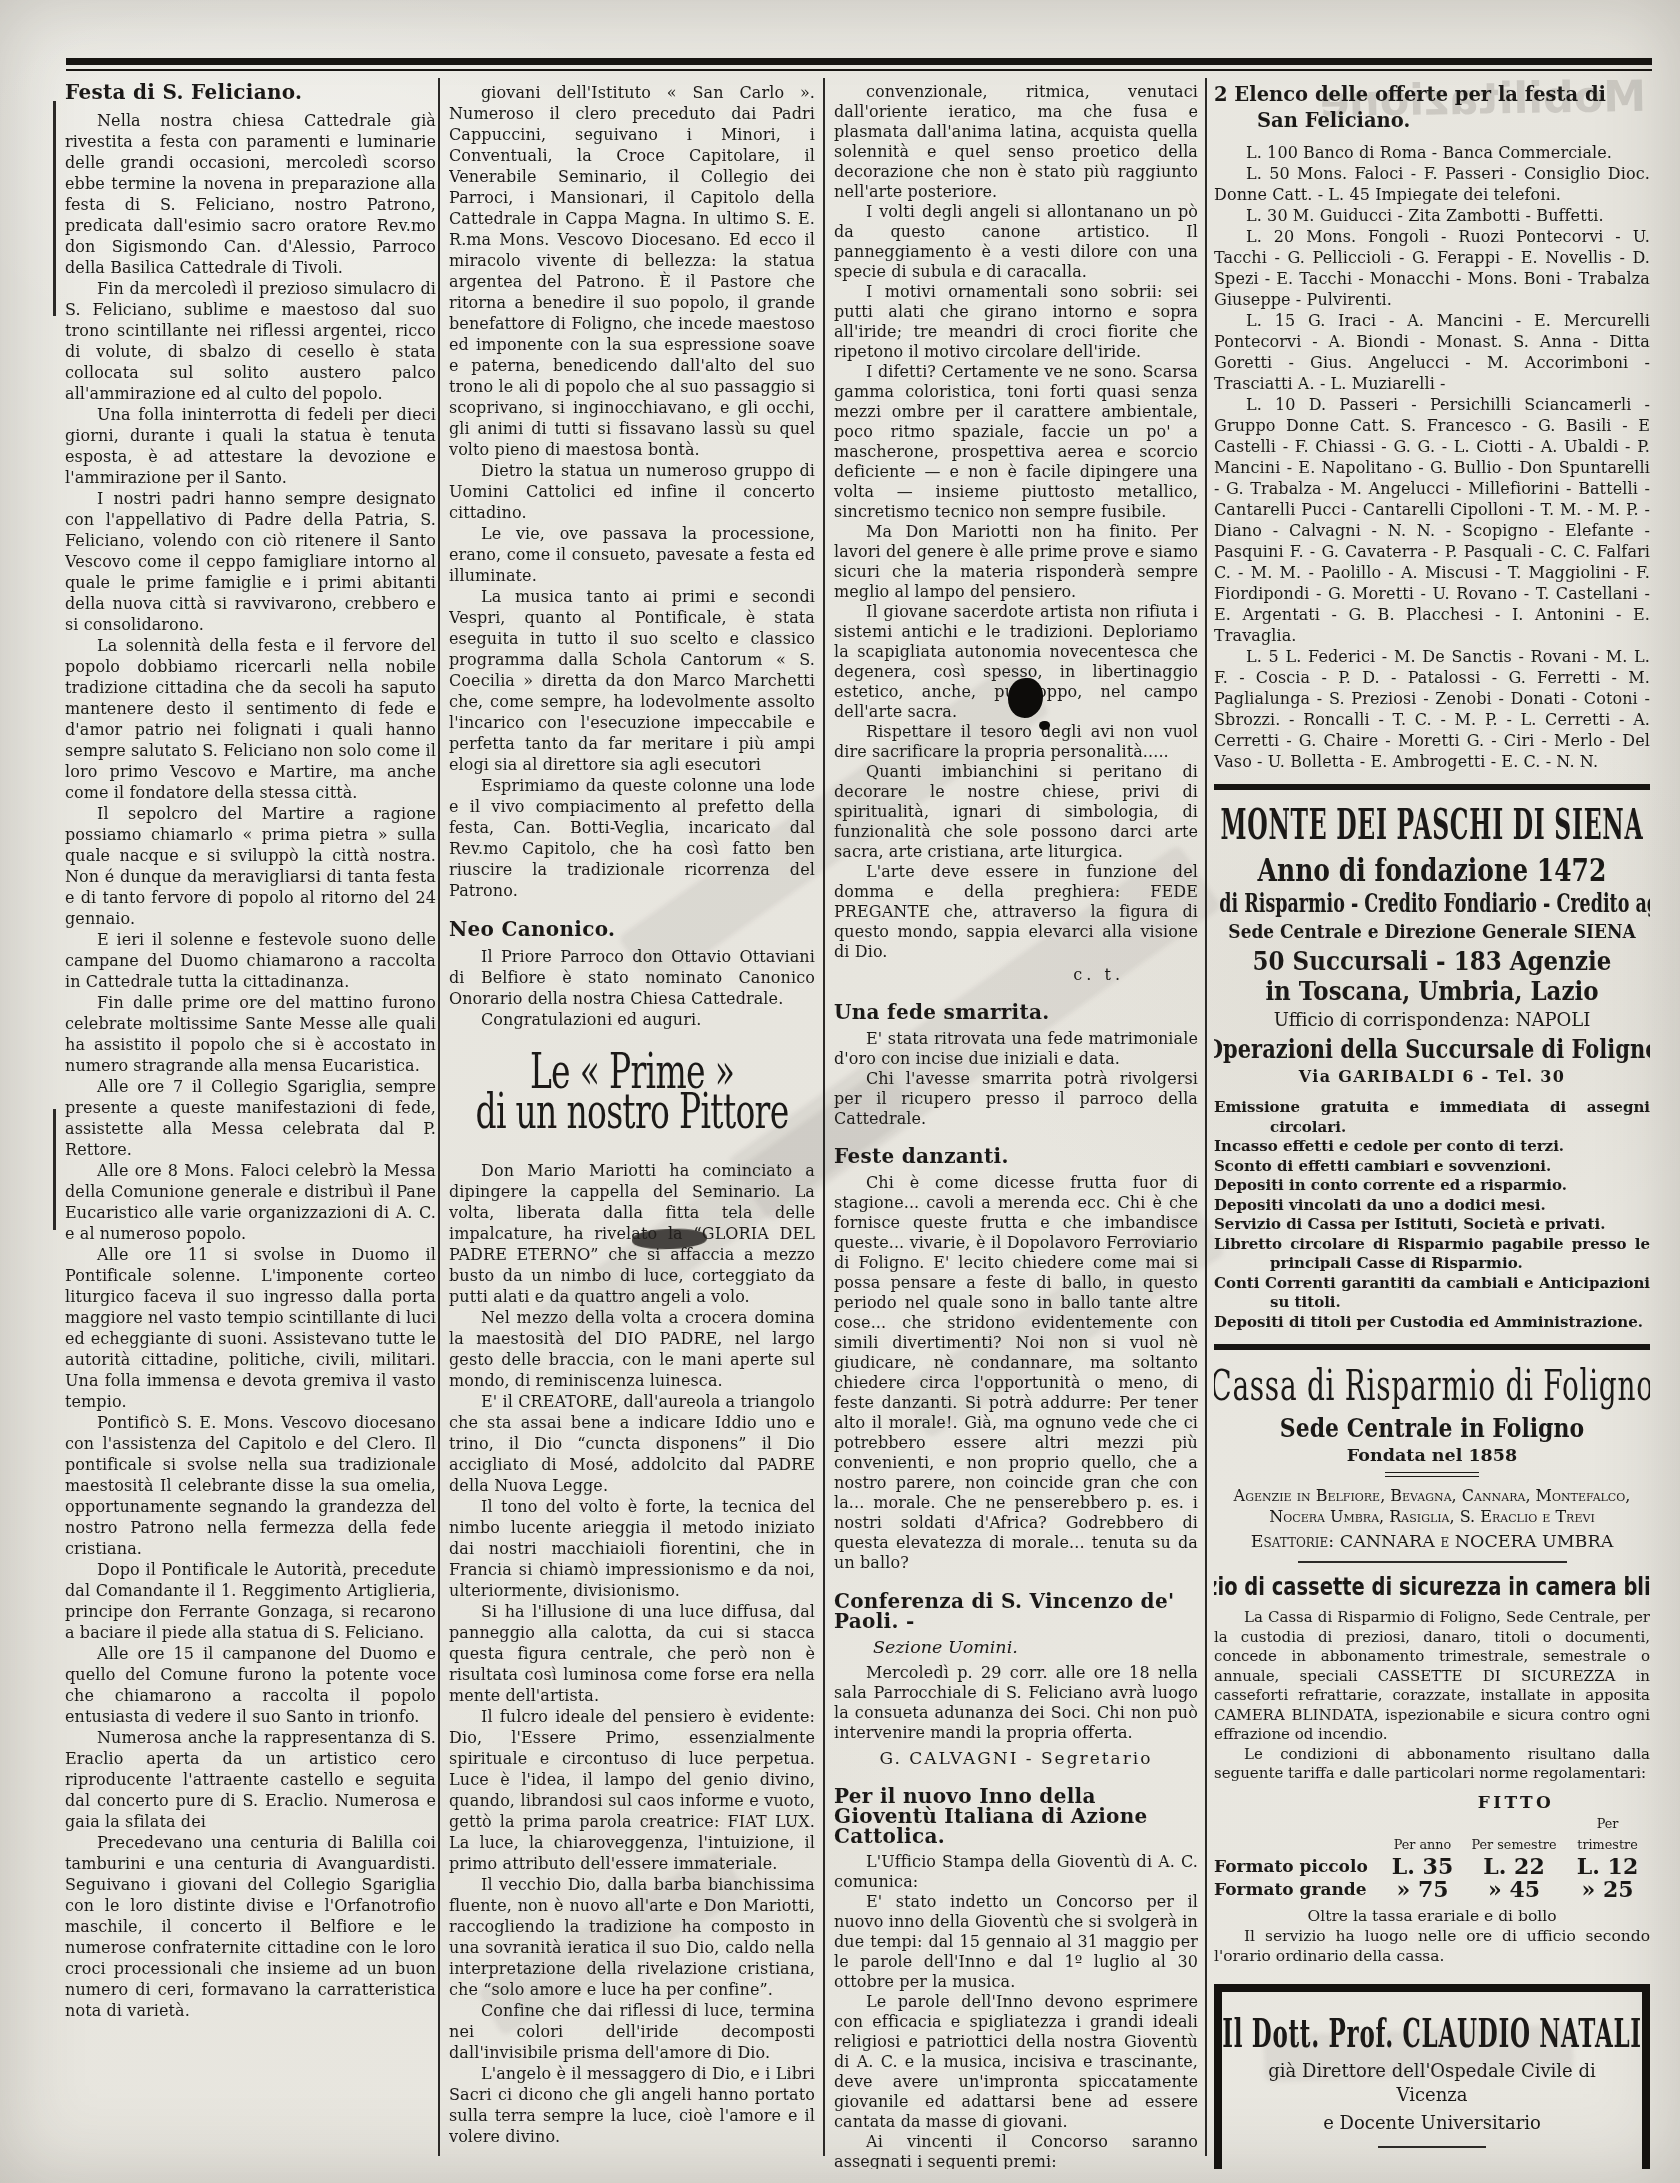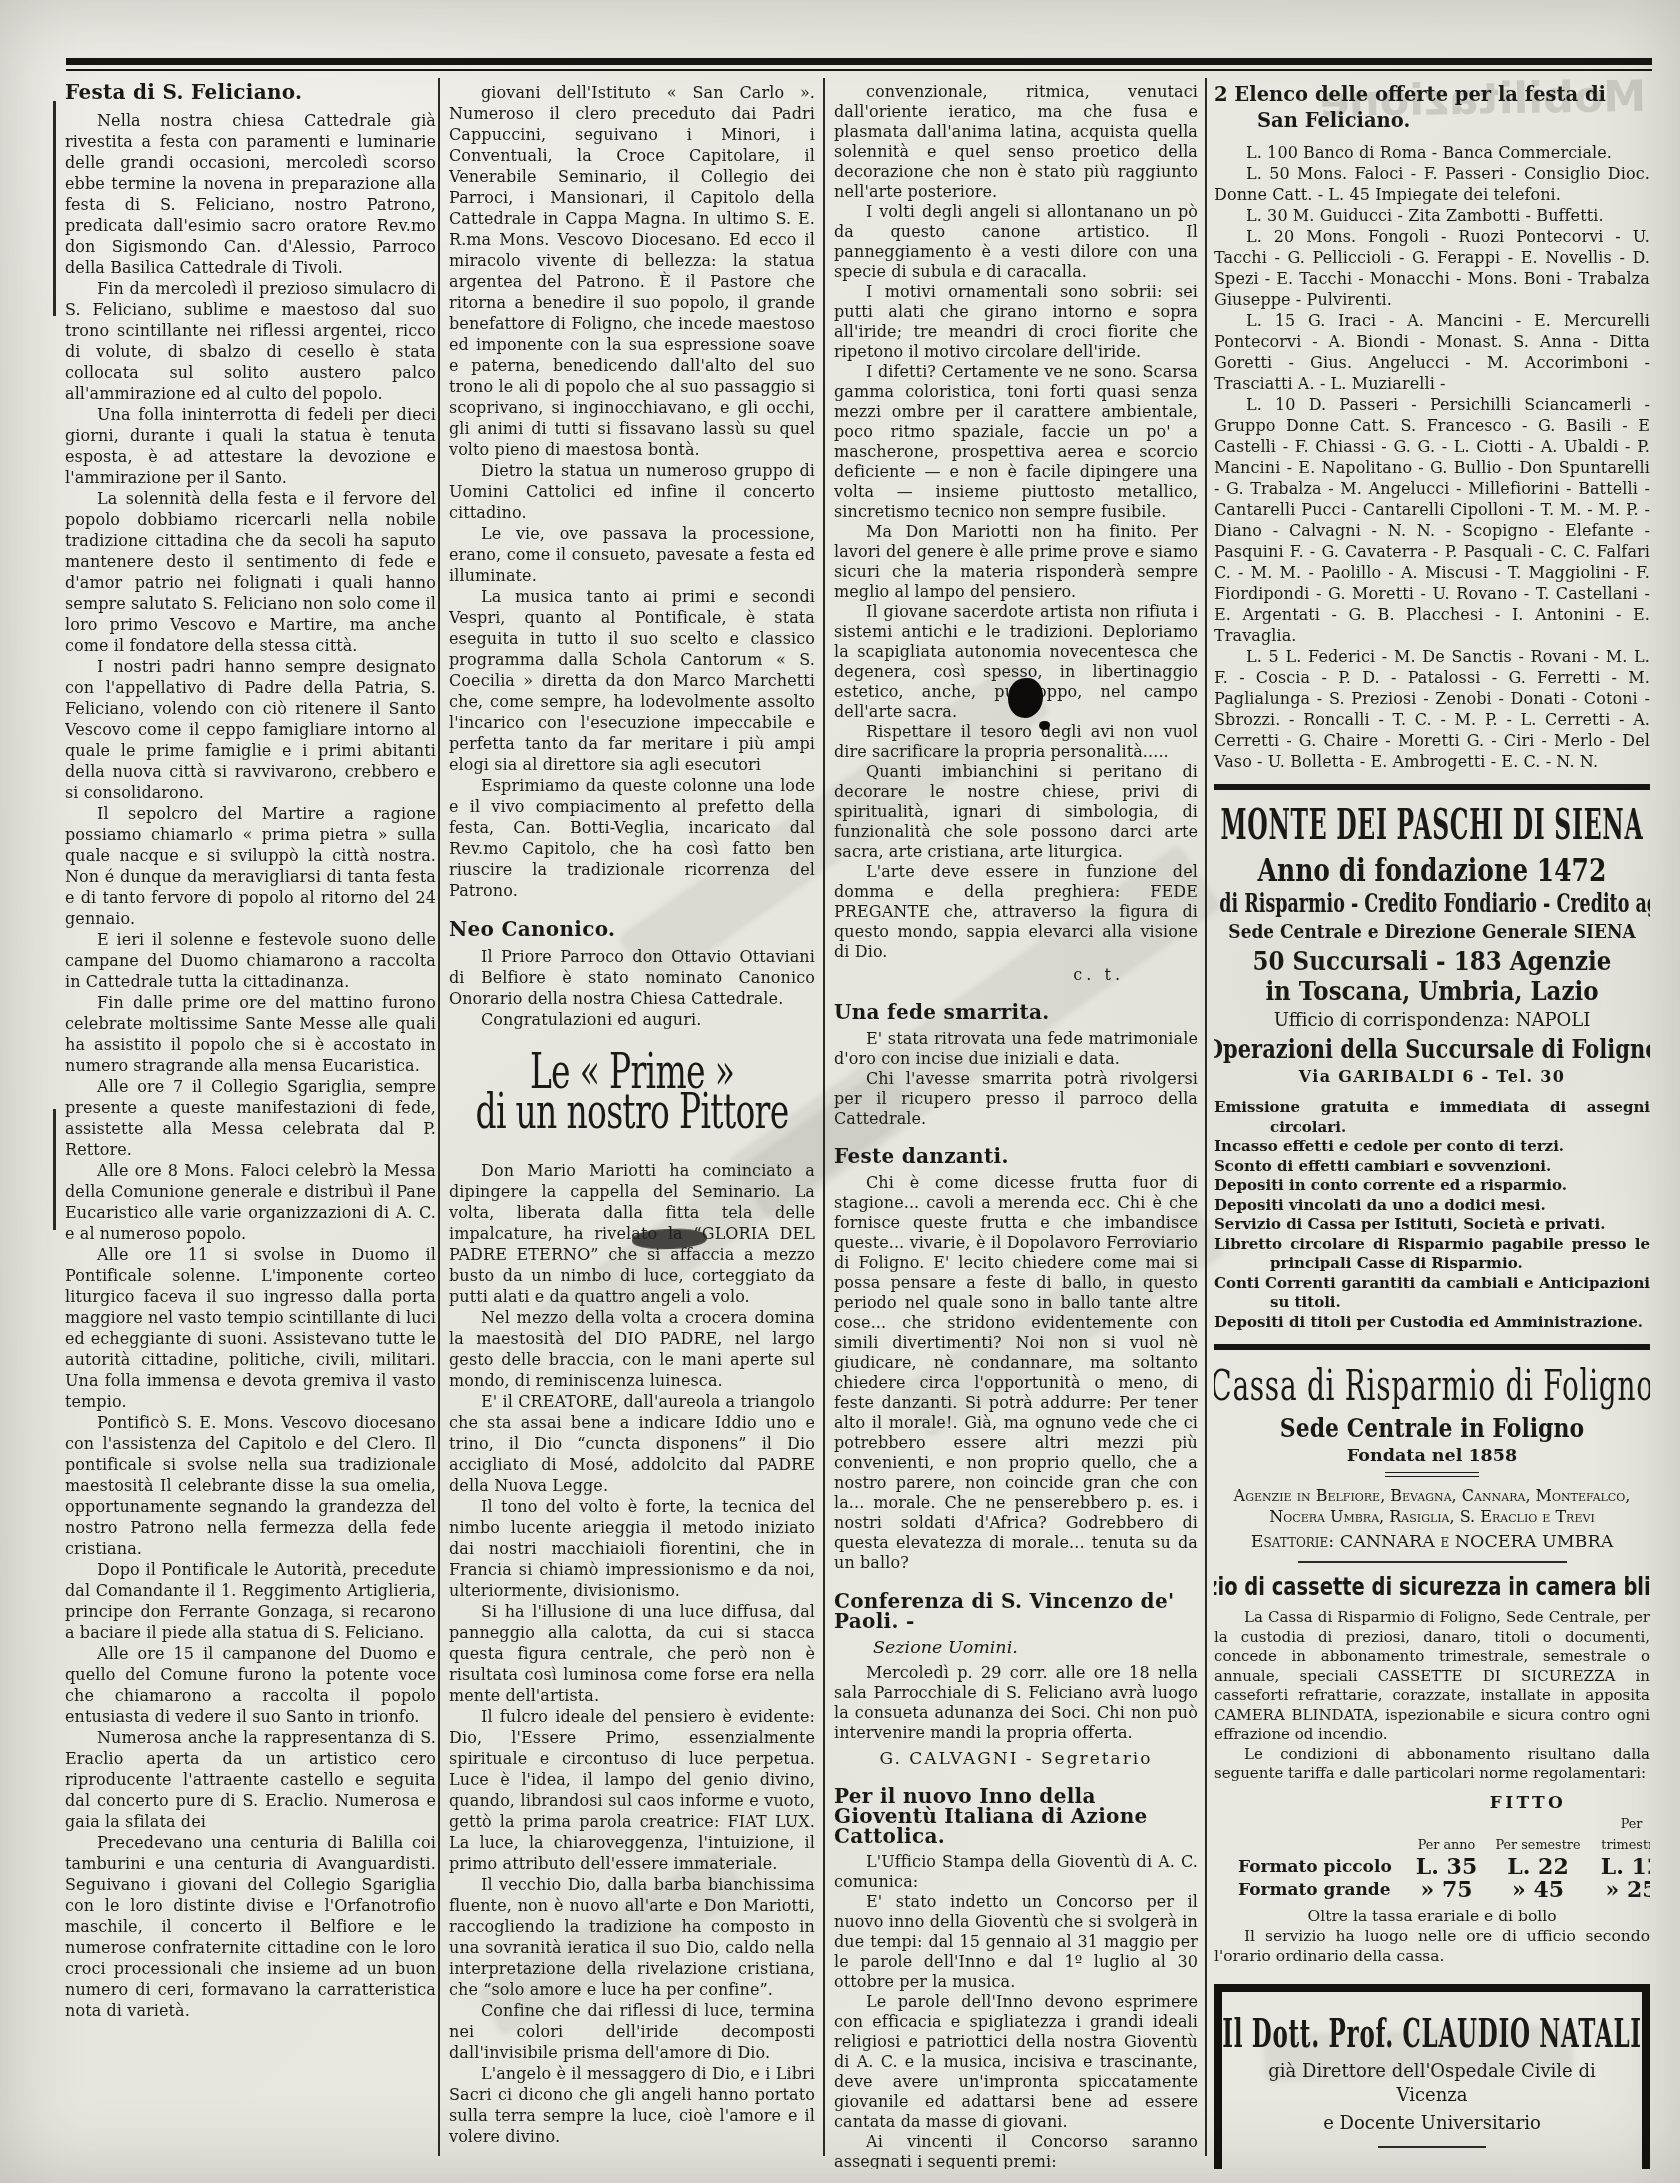--- a/index.html
+++ b/index.html
@@ -51,21 +51,21 @@
   .crif-sede{height:31px;}   .crif-sede .cond{font-size:22px;transform:scaleY(1.2);}
   .crif-fond{height:23px;font-size:17.5px;font-weight:bold;}
   .double-rule{width:94px;height:2.7px;border-top:1.3px solid #1b1917;border-bottom:1.3px solid #1b1917;margin:5.4px auto 8px;}
   .thin-center-rule{width:269px;height:1.3px;background:#2b2927;margin:9.4px auto;}
   .crif-agenzie{font-variant:small-caps;font-size:16px;line-height:21px;text-align:center;margin:0 4px;}
   .crif-esatt{font-variant:small-caps;font-size:17.5px;margin-top:4px;}
   .crif-serv-title{height:31px;}
   .crif-serv-title .cond{font-family:"DejaVu Sans",sans-serif;font-size:19.5px;transform:scaleY(1.25);}
   .crif-body{text-align:justify;font-size:15px;line-height:19.5px;margin-top:5.4px;}
   .crif-body .cpara{margin:0;text-indent:30px;text-align:justify;}
-  .fitto{margin-top:8px;font-size:15px;margin-left:24px;}
+  .fitto{margin-top:8px;font-size:15px;}
   .fitto-title{font-weight:bold;font-size:17px;letter-spacing:3.4px;padding-left:168px;text-align:center;}
   .fitto-grid{display:grid;grid-template-columns:168px 81px 102px 85px;align-items:end;}
   .fitto-h{font-size:12.8px;text-align:center;}
   .fitto-cell{font-weight:bold;font-size:22px;text-align:center;line-height:23px;}
   .fitto-label{font-weight:bold;font-size:17px;text-align:left;line-height:23px;}
   .crif-note1{font-size:15.5px;margin-top:5.4px;text-align:center;}
   .crif-note2{font-size:15.5px;line-height:19.5px;text-align:justify;text-indent:30px;margin:0;}
   .natali{border:8.7px solid #14120f;margin-top:17.5px;padding:20px 12px 20px;text-align:center;}
   .natali-name{height:43px;} .natali-name .cond{font-size:23px;transform:scaleY(1.7);letter-spacing:0.7px;}
   .natali-sub{font-size:18px;line-height:24px;margin-top:4px;}
@@ -98,22 +98,22 @@
   <div class="vrule" style="left:1205px;"></div>
   <div class="edge-tick" style="top:101px;height:215px;"></div>
   <div class="edge-tick" style="top:1109px;height:121px;"></div>
 
   <div class="col" id="col1">
     <h2 class="article-title">Festa di S. Feliciano.</h2>
     <div>
         <p class="para">Nella nostra chiesa Cattedrale già rivestita a festa con paramenti e luminarie delle grandi occasioni, mercoledì scorso ebbe termine la novena in preparazione alla festa di S. Feliciano, nostro Patrono, predicata dall'esimio sacro oratore Rev.mo don Sigismondo Can. d'Alessio, Parroco della Basilica Cattedrale di Tivoli.</p>
         <p class="para">Fin da mercoledì il prezioso simulacro di S. Feliciano, sublime e maestoso dal suo trono scintillante nei riflessi argentei, ricco di volute, di sbalzo di cesello è stata collocata sul solito austero palco all'ammirazione ed al culto del popolo.</p>
         <p class="para">Una folla ininterrotta di fedeli per dieci giorni, durante i quali la statua è tenuta esposta, è ad attestare la devozione e l'ammirazione per il Santo.</p>
+        <p class="para">I nostri padri hanno sempre designato con l'appellativo di Padre della Patria, S. Feliciano, volendo con ciò ritenere il Santo Vescovo come il ceppo famigliare intorno al quale le prime famiglie e i primi abitanti della nuova città si ravvivarono, crebbero e si consolidarono.</p>
         <p class="para">La solennità della festa e il fervore del popolo dobbiamo ricercarli nella nobile tradizione cittadina che da secoli ha saputo mantenere desto il sentimento di fede e d'amor patrio nei folignati i quali hanno sempre salutato S. Feliciano non solo come il loro primo Vescovo e Martire, ma anche come il fondatore della stessa città.</p>
-        <p class="para">I nostri padri hanno sempre designato con l'appellativo di Padre della Patria, S. Feliciano, volendo con ciò ritenere il Santo Vescovo come il ceppo famigliare intorno al quale le prime famiglie e i primi abitanti della nuova città si ravvivarono, crebbero e si consolidarono.</p>
         <p class="para">Il sepolcro del Martire a ragione possiamo chiamarlo « prima pietra » sulla quale nacque e si sviluppò la città nostra. Non é dunque da meravigliarsi di tanta festa e di tanto fervore di popolo al ritorno del 24 gennaio.</p>
         <p class="para">E ieri il solenne e festevole suono delle campane del Duomo chiamarono a raccolta in Cattedrale tutta la cittadinanza.</p>
         <p class="para">Fin dalle prime ore del mattino furono celebrate moltissime Sante Messe alle quali ha assistito il popolo che si è accostato in numero stragrande alla mensa Eucaristica.</p>
         <p class="para">Alle ore 7 il Collegio Sgariglia, sempre presente a queste manifestazioni di fede, assistette alla Messa celebrata dal P. Rettore.</p>
         <p class="para">Alle ore 8 Mons. Faloci celebrò la Messa della Comunione generale e distribuì il Pane Eucaristico alle varie organizzazioni di A. C. e al numeroso popolo.</p>
         <p class="para">Alle ore 11 si svolse in Duomo il Pontificale solenne. L'imponente corteo liturgico faceva il suo ingresso dalla porta maggiore nel vasto tempio scintillante di luci ed echeggiante di suoni. Assistevano tutte le autorità cittadine, politiche, civili, militari. Una folla immensa e devota gremiva il vasto tempio.</p>
         <p class="para">Pontificò S. E. Mons. Vescovo diocesano con l'assistenza del Capitolo e del Clero. Il pontificale si svolse nella sua tradizionale maestosità Il celebrante disse la sua omelia, opportunamente segnando la grandezza del nostro Patrono nella fermezza della fede cristiana.</p>
         <p class="para">Dopo il Pontificale le Autorità, precedute dal Comandante il 1. Reggimento Artiglieria, principe don Ferrante Gonzaga, si recarono a baciare il piede alla statua di S. Feliciano.</p>
         <p class="para">Alle ore 15 il campanone del Duomo e quello del Comune furono la potente voce che chiamarono a raccolta il popolo entusiasta di vedere il suo Santo in trionfo.</p>
         <p class="para">Numerosa anche la rappresentanza di S. Eraclio aperta da un artistico cero riproducente l'attraente castello e seguita dal concerto pure di S. Eraclio. Numerosa e gaia la sfilata dei</p>

